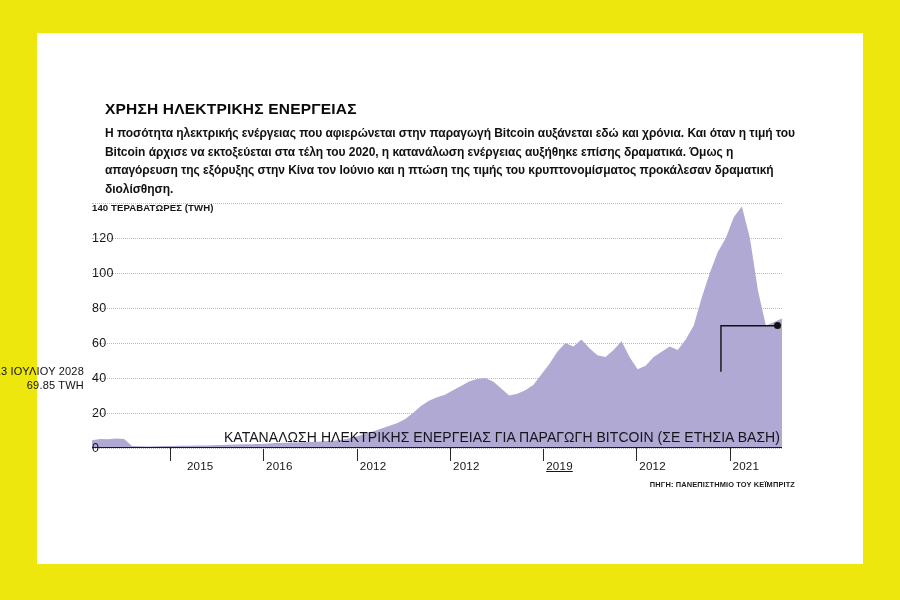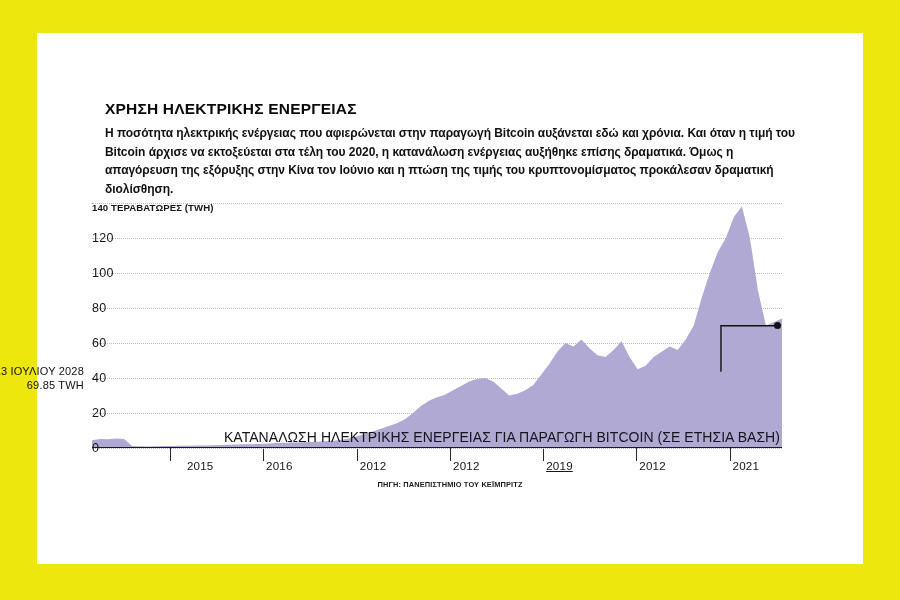--- a/index.html
+++ b/index.html
@@ -149,21 +149,21 @@
     letter-spacing:0.2px;
     padding-left:3px;
     white-space:nowrap;
   }
 
   .source{
     position:absolute;
     left:68px;
     top:447px;       
     width:690px;
-    text-align:center;
+    text-align:right;
     font-size:7.4px;
     font-weight:bold;
     color:#1a1a1a;
     letter-spacing:0.15px;
     white-space:nowrap;
   }
 </style>
 </head>
 <body>
 

